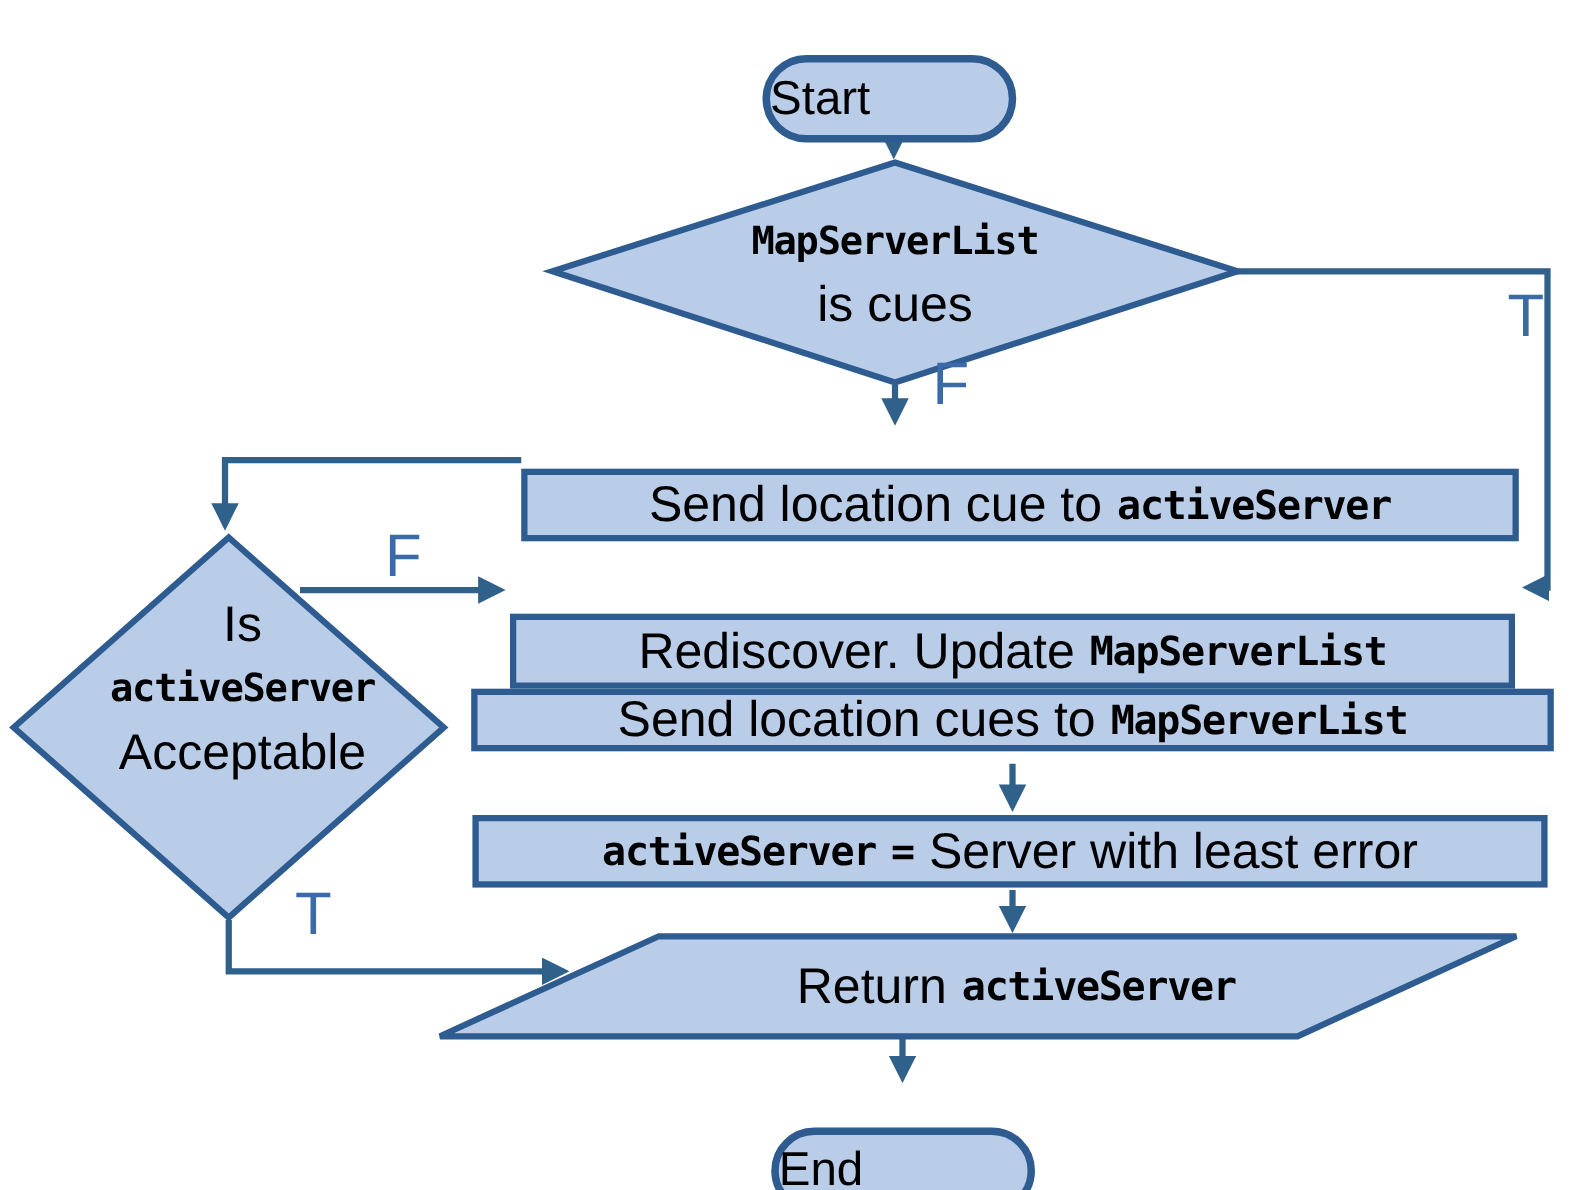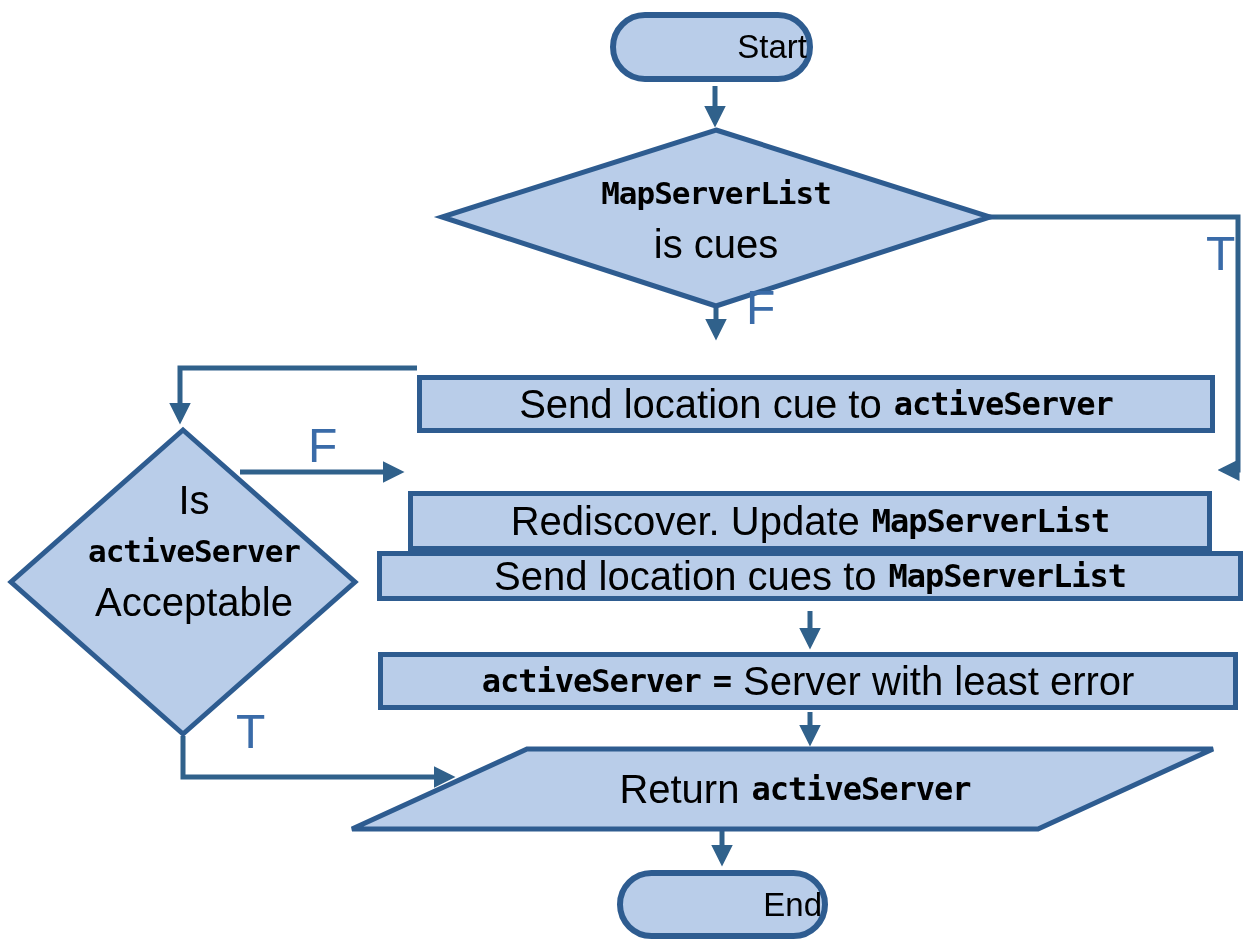--- a/index.html
+++ b/index.html
@@ -17,22 +17,23 @@
     font-family:"Liberation Sans",sans-serif;color:var(--text);
   }
   svg.layer{position:absolute;left:0;top:0;width:1256px;height:952px;}
   .edge{stroke:var(--connector);stroke-width:5;fill:none;}
   .shape-poly{fill:var(--shape-fill);stroke:var(--shape-border);stroke-width:5;}
   .arrowhead{fill:var(--connector);}
 
   .stadium{
     position:absolute;box-sizing:border-box;
     background:var(--shape-fill);border:6px solid var(--shape-border);
-    border-radius:36px;display:flex;align-items:center;justify-content:flex-end;
-    font-size:33px;
+    border-radius:36px;display:flex;align-items:center;justify-content:flex-start;
+    font-size:38px;
+    margin-top:32px;
   }
   .box{
     position:absolute;box-sizing:border-box;
     background:var(--shape-fill);border:5px solid var(--shape-border);
     text-align:center;white-space:nowrap;
   }
   .box .line{display:flex;align-items:baseline;justify-content:center;height:100%;}
   .sans{font-size:40px;}
   .code{
     font-family:"DejaVu Sans Mono",monospace;font-weight:bold;
@@ -117,21 +118,21 @@
       <span class="sans">Server with least error</span>
     </div>
   </div>
 
   <div class="overlay" style="left:22px;top:474px;width:344px;">
     <div class="dline">Is</div>
     <div class="dcode">activeServer</div>
     <div class="dline">Acceptable</div>
   </div>
 
-  <div class="overlay" style="left:430px;top:760px;width:730px;height:58px;">
+  <div class="overlay" style="left:448px;top:760px;width:730px;height:58px;">
     <div class="para-line">
       <span class="sans">Return</span>
       <span class="code">activeServer</span>
     </div>
   </div>
 
   <div class="stadium" style="left:617px;top:870px;width:211px;height:69px;">
     <span>End</span>
   </div>
 

